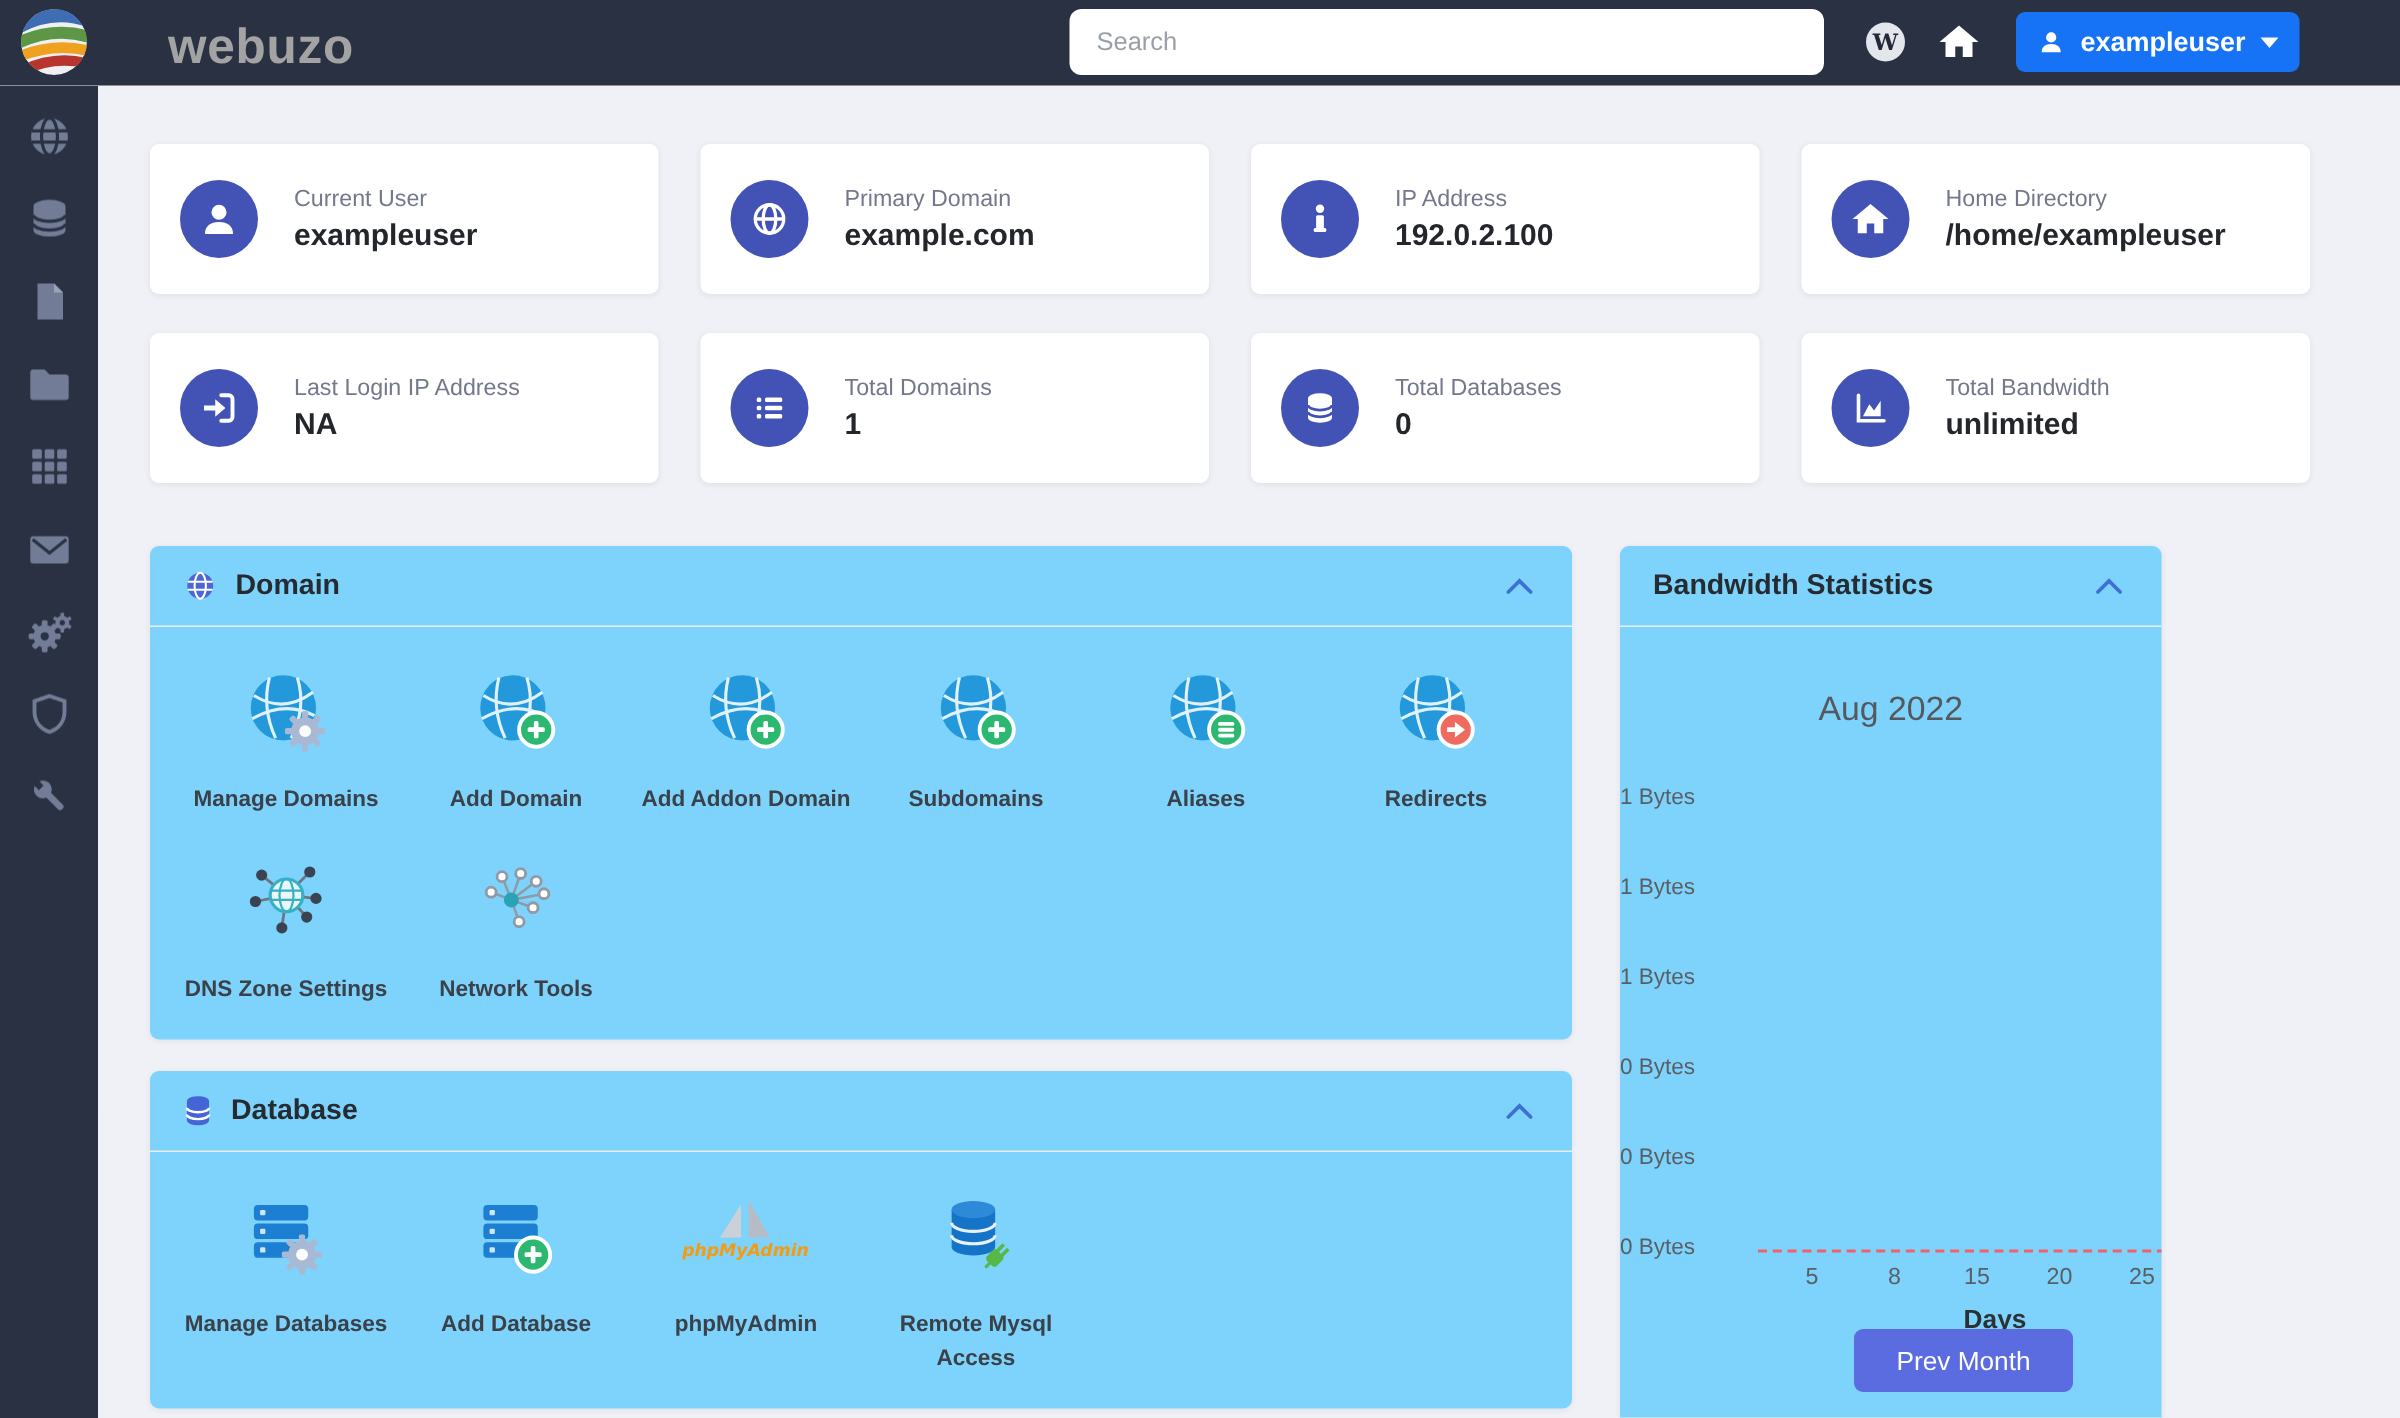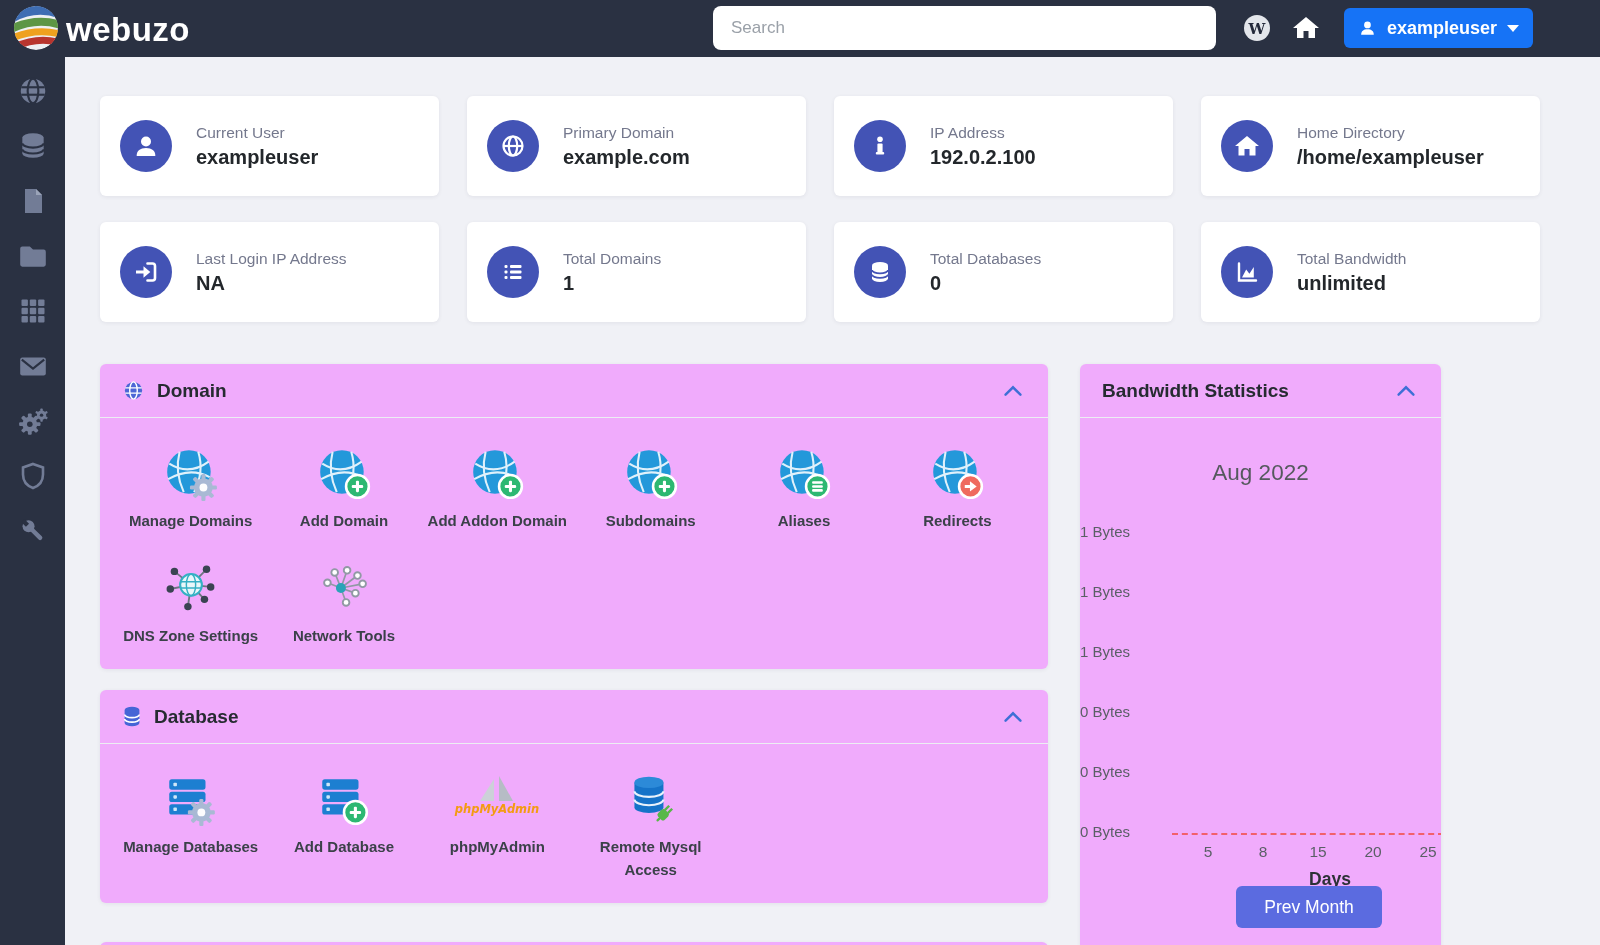--- a/index.html
+++ b/index.html
@@ -2,21 +2,21 @@
 <html><head>
 <meta charset="utf-8">
 <style>
   * { margin:0; padding:0; box-sizing:border-box; }
   html,body { width:1600px; height:945px; overflow:hidden; }
   body { background:#f0f1f6; font-family:"Liberation Sans","DejaVu Sans",sans-serif; }
 
   
   .navbar { position:relative; height:57px; background:#2a3142; z-index:5; }
   .logo { position:absolute; left:12px; top:4px; display:flex; align-items:center; gap:6px; }
-  .logo-text { color:#ffffff; font-size:33px; font-weight:bold; letter-spacing:.5px; }
+  .logo-text { color:#a3a3a3; font-size:33px; font-weight:bold; letter-spacing:.5px;margin-left:46px; }
   .search-wrap { position:absolute; left:713px; top:6px; width:503px; height:44px; }
   .search-input { width:100%; height:100%; border:none; border-radius:8px; padding:0 18px;
     font-size:17px; color:#0c4a6e; outline:none; background:#ffffff; }
   .search-input::placeholder { color:#9aa0a8; }
   .nav-icon-btn { position:absolute; top:12px; width:32px; height:32px; display:flex;
     align-items:center; justify-content:center; cursor:pointer; }
   .wp-btn { left:1241px; }
   .home-btn { left:1290px; }
   .user-btn { position:absolute; left:1344px; top:8px; height:40px; width:189px;
     background:#1673f6; border:none; border-radius:6px; color:#fff; display:flex;
@@ -38,29 +38,29 @@
     padding-left:20px; gap:24px; box-shadow:0 1px 4px rgba(25,30,60,.07); }
   .stat-icon { width:52px; height:52px; border-radius:50%; background:#4353b5; flex:0 0 52px;
     display:flex; align-items:center; justify-content:center; }
   .stat-label { color:#74788d; font-size:15.5px; }
   .stat-value { color:#23272b; font-size:20px; font-weight:bold; margin-top:4px; }
 
   .main-row { display:flex; gap:32px; align-items:flex-start; }
   .left-col { width:948px; }
   .right-col { width:361px; }
 
-  .panel { background:#f0abfc; border-radius:6px; box-shadow:0 1px 4px rgba(25,30,60,.07); overflow:hidden; }
+  .panel { background:#7dd3fc; border-radius:6px; box-shadow:0 1px 4px rgba(25,30,60,.07); overflow:hidden; }
   .panel-header { height:54px; display:flex; align-items:center; gap:12px; padding:0 22px;
     border-bottom:1px solid #eceef3; }
   .panel-title { font-size:19px; font-weight:bold; color:#262b31; }
   .collapse-btn { margin-left:auto; background:none; border:none; cursor:pointer; display:flex; }
 
   .items-grid { display:grid; grid-template-columns:repeat(6,1fr); padding:14px 14px 8px; }
   .app-item { display:flex; flex-direction:column; align-items:center; text-align:center;
-    padding:12px 6px 14px; cursor:pointer; }
+    padding:12px 6px 14px; cursor:pointer;gap:12px; }
   .app-icon { height:60px; display:flex; align-items:center; justify-content:center; }
   .app-label { font-size:15px; font-weight:bold; color:#3b4149; line-height:1.5; margin-top:6px; }
 
   .panel-db { margin-top:21px; }
   .panel-partial { margin-top:39px; height:60px; }
 
   
   .bw-panel { position:relative; height:592px; }
   .bw-title { position:absolute; top:96px; left:0; width:100%; text-align:center;
     font-size:22.5px; color:#55595e; }

